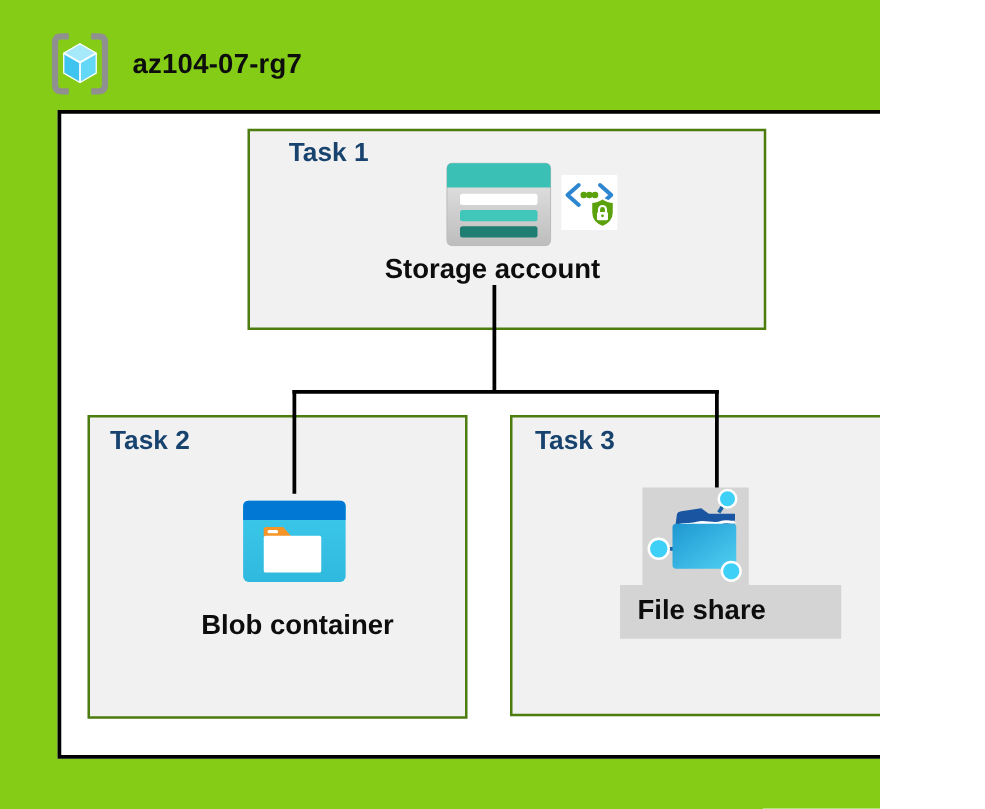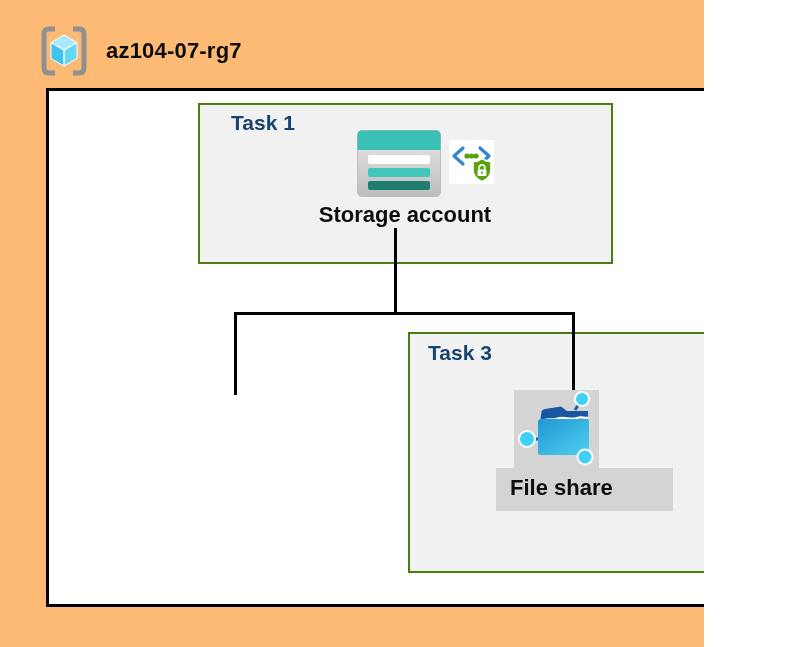--- a/index.html
+++ b/index.html
@@ -1,19 +1,19 @@
 <!DOCTYPE html>
 <html><head>
 <meta charset="utf-8">
 <style>
   html,body{margin:0;padding:0;background:#ffffff;}
   .canvas{
     position:relative;
     width:704px;height:647px;
-    background:#fdba74;
+    background:#84cc16;
     font-family:"Liberation Sans", sans-serif;
     overflow:hidden;
   }
   
   .rg-header{position:absolute;left:0;top:0;width:788px;height:86px;}
   .rg-icon{position:absolute;left:36px;top:22px;width:56px;height:58px;}
   .rg-title{
     position:absolute;left:106px;top:38px;
     font-size:22px;font-weight:700;color:#0d0d0d;letter-spacing:0.2px;
   }
@@ -32,21 +32,20 @@
   .task-label{
     position:absolute;
     font-size:21px;font-weight:700;color:#17436e;white-space:nowrap;
   }
   .task1 .task-label{left:31px;top:6px;}
   .task2 .task-label{left:16px;top:7px;}
   .task3 .task-label{left:18px;top:7px;}
   .item-label{
     position:absolute;font-size:22px;font-weight:700;color:#0d0d0d;
     white-space:nowrap;
-    padding-left:11px;
   }
   .storage-caption{left:0px;top:97px;width:388px;text-align:center;}
   .blob-caption{left:32px;top:153px;width:268px;text-align:center;}
   
   .storage-icon{position:absolute;left:157px;top:25px;width:84px;height:67px;}
   .sas-icon{position:absolute;left:249px;top:35px;width:45px;height:44px;}
   .blob-icon{position:absolute;left:122px;top:66px;width:83px;height:66px;}
   .fs-icon-box{
     position:absolute;left:104px;top:56px;width:85px;height:78px;
     background:#d4d4d4;
@@ -109,20 +108,39 @@
       <circle cx="27" cy="16" r="2.6" fill="#5aa10c"></circle>
       <path d="M33,18.5 Q37,21.5 42,21.5 V30 Q42,38 33,41.5 Q24,38 24,30 V21.5 Q29,21.5 33,18.5 Z" fill="#5aa10c" stroke="#ffffff" stroke-width="1.6"></path>
       <path d="M30.2,29.5 V27.6 A2.8,2.8 0 0 1 35.8,27.6 V29.5" fill="none" stroke="#ffffff" stroke-width="1.7"></path>
       <rect x="28.6" y="29.5" width="8.8" height="6.6" rx="1.2" fill="#ffffff"></rect>
       <circle cx="33" cy="32.6" r="1.1" fill="#5aa10c"></circle>
     </svg>
 
     <span class="item-label storage-caption">Storage account</span>
   </div>
 
+  <div class="task-box task2">
+    <span class="task-label">Task 2</span>
+
+    <svg class="blob-icon" viewBox="0 0 83 66">
+      <defs>
+        <linearGradient id="bgrad" x1="0" y1="0" x2="0" y2="1">
+          <stop offset="0" stop-color="#3cc9ec"></stop>
+            <stop offset="1" stop-color="#30b9de"></stop>
+        </linearGradient>
+      </defs>
+      <rect x="0.5" y="0.5" width="82" height="65" rx="4.5" fill="url(#bgrad)"></rect>
+      <path d="M0.5,16 V5 Q0.5,0.5 5,0.5 H78 Q82.5,0.5 82.5,5 V16 Z" fill="#0078d4"></path>
+      <path d="M17,29 v-5.5 q0,-2 2,-2 h13.5 l6.5,7.5 z" fill="#f79428"></path>
+      <rect x="20" y="24" width="8.5" height="2.6" rx="1.3" fill="#ffffff"></rect>
+      <rect x="17" y="28.5" width="46" height="29.5" rx="1.5" fill="#ffffff"></rect>
+    </svg>
+
+    <span class="item-label blob-caption">Blob container</span>
+  </div>
 
   <div class="task-box task3">
     <span class="task-label">Task 3</span>
 
     <div class="fs-icon-box">
       <svg viewBox="0 0 85 78" width="85" height="78">
         <defs>
           <linearGradient id="fgrad" x1="0" y1="0" x2="1" y2="1">
             <stop offset="0" stop-color="#1f97d1"></stop>
               <stop offset="1" stop-color="#4fd0f2"></stop>

